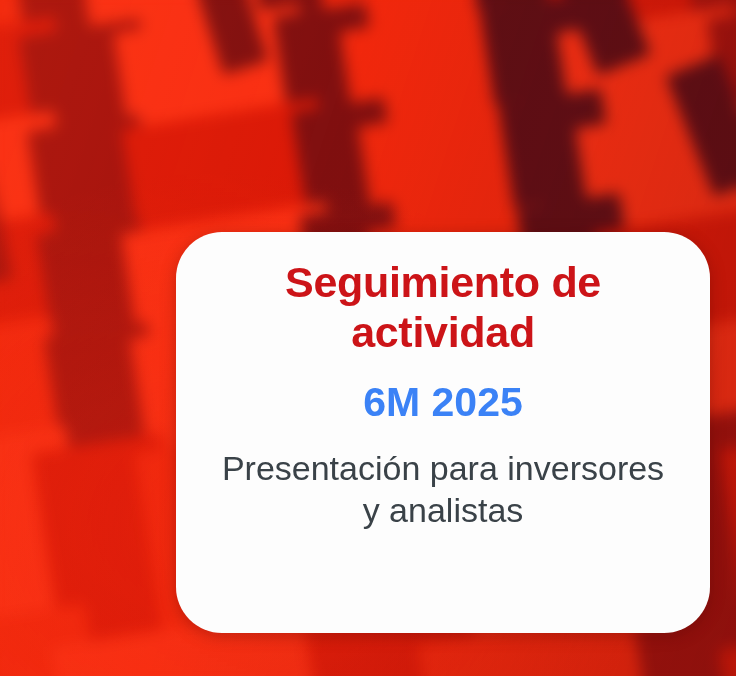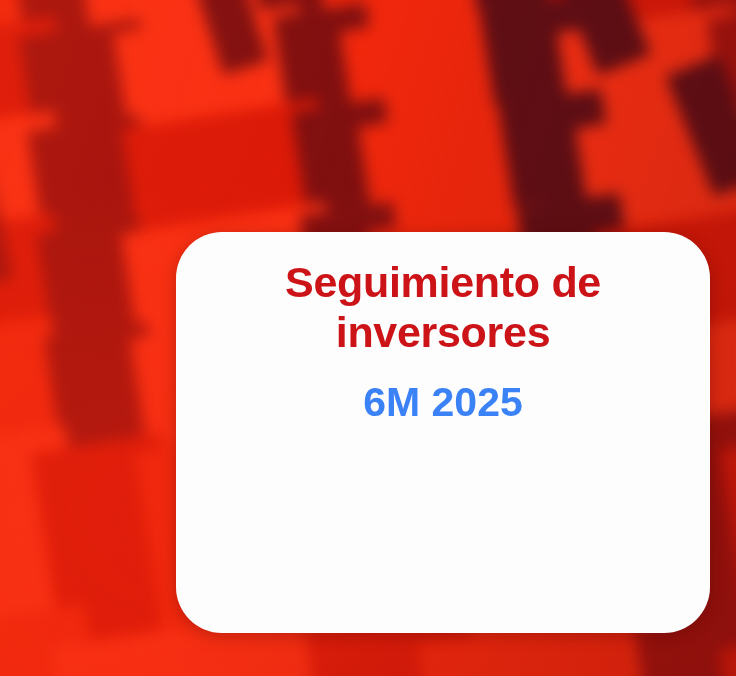--- a/index.html
+++ b/index.html
@@ -194,19 +194,20 @@
 
       <div class="blk f-dark2" style="left:33%;  top:8%;   width:5%;  height:11%; transform:rotate(-18deg);"></div>
       <div class="blk f-dark" style="left:5%;   top:30%;  width:6%;  height:14%; transform:rotate(-12deg);"></div>
     </div>
 
     <div class="bg-blur-pass"></div>
     <div class="bg-veil"></div>
   </div>
 
   <div class="card">
-    <div class="card-title">Seguimiento de inversores</div>
+    <div class="card-title">Seguimiento de actividad</div>
 
     <div class="card-period">6M 2025</div>
 
+    <div class="card-subtitle">Presentación para inversores y analistas</div>
   </div>
 
 </div>
 
 </body></html>

